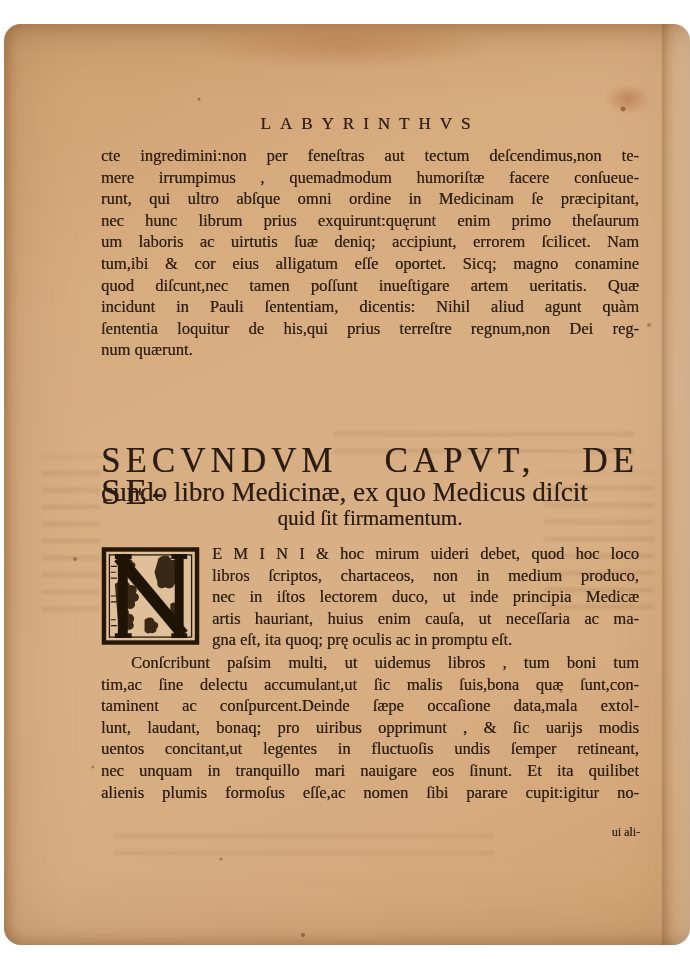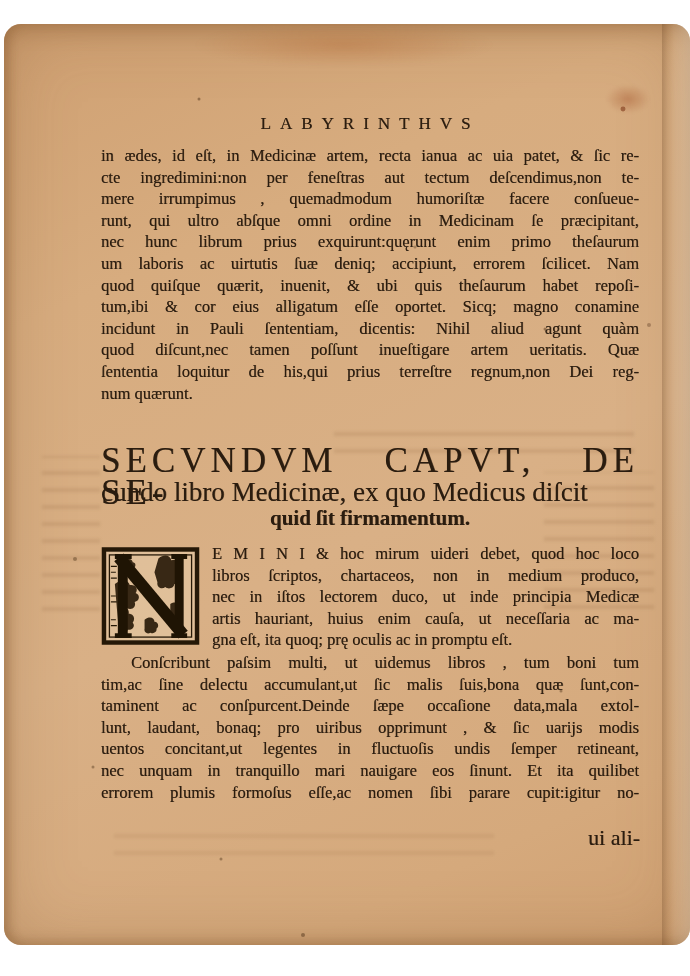--- a/index.html
+++ b/index.html
@@ -83,56 +83,54 @@
     position:absolute; left:97px; width:538px; top:421px;
     font-size:35px; letter-spacing:5px; line-height:32px;
     text-align:justify; text-align-last:justify;
   }
   .heading-2{
     position:absolute; left:97px; width:538px; top:455px;
     font-size:27px; line-height:26px; text-align:left;
   }
   .heading-3{
     position:absolute; left:97px; width:538px; top:481px;
-    font-size:21px; line-height:26px; text-align:center;font-weight:bold;
+    font-size:21px; line-height:26px; text-align:center;
   }
   .dropcap{
     float:left; width:99px; height:102px; margin:2px 12px 0 0;
   }
   .catchword{
     position:absolute; right:50px; top:801px;
-    font-size:22px;
+    font-size:12px;
   }
 </style>
 </head>
 <body>
 
 <div class="scan">
 
   <div class="stain-top"></div>
   <div class="stain-dot"></div>
   <div class="ghost ghost-a"></div>
   <div class="ghost ghost-b"></div>
   <div class="ghost ghost-c"></div>
   <div class="ghost ghost-d"></div>
   <div class="specks"></div>
 
   <div class="running-header ink">LABYRINTHVS</div>
 
   <div class="block p1 ink">
-    <div class="line">in ædes, id eſt, in Medicinæ artem, recta ianua ac uia patet, &amp; ſic re-</div>
     <div class="line">cte ingredimini:non per feneſtras aut tectum deſcendimus,non te-</div>
     <div class="line">mere irrumpimus , quemadmodum humoriſtæ facere conſueue-</div>
     <div class="line">runt, qui ultro abſque omni ordine in Medicinam ſe præcipitant,</div>
     <div class="line">nec hunc librum prius exquirunt:quęrunt enim primo theſaurum</div>
     <div class="line">um laboris ac uirtutis ſuæ deniq; accipiunt, errorem ſcilicet. Nam</div>
-    <div class="line">quod quiſque quærit, inuenit, &amp; ubi quis theſaurum habet repoſi-</div>
     <div class="line">tum,ibi &amp; cor eius alligatum eſſe oportet. Sicq; magno conamine</div>
+    <div class="line">quod diſcunt,nec tamen poſſunt inueſtigare artem ueritatis. Quæ</div>
     <div class="line">incidunt in Pauli ſententiam, dicentis: Nihil aliud agunt quàm</div>
-    <div class="line">quod diſcunt,nec tamen poſſunt inueſtigare artem ueritatis. Quæ</div>
     <div class="line">ſententia loquitur de his,qui prius terreſtre regnum,non Dei reg-</div>
     <div class="line last">num quærunt.</div>
   </div>
 
   <div class="heading-1 ink">SECVNDVM CAPVT, DE SE-</div>
   <div class="heading-2 ink">cundo libro Medicinæ, ex quo Medicus diſcit</div>
   <div class="heading-3 ink">quid ſit firmamentum.</div>
 
   <div class="block p2 ink">
     <svg class="dropcap" viewBox="0 0 100 100" xmlns="http://www.w3.org/2000/svg" aria-hidden="true">
@@ -161,19 +159,19 @@
     <div class="line last">gna eſt, ita quoq; prę oculis ac in promptu eſt.</div>
   </div>
 
   <div class="block p3 ink">
     <div class="line indent">Conſcribunt paſsim multi, ut uidemus libros , tum boni tum</div>
     <div class="line">tim,ac ſine delectu accumulant,ut ſic malis ſuis,bona quæ ſunt,con-</div>
     <div class="line">taminent ac conſpurcent.Deinde ſæpe occaſione data,mala extol-</div>
     <div class="line">lunt, laudant, bonaq; pro uiribus opprimunt , &amp; ſic uarijs modis</div>
     <div class="line">uentos concitant,ut legentes in fluctuoſis undis ſemper retineant,</div>
     <div class="line">nec unquam in tranquillo mari nauigare eos ſinunt. Et ita quilibet</div>
-    <div class="line">errorem plumis formoſus eſſe,ac nomen ſibi parare cupit:igitur no-</div>
+    <div class="line">alienis plumis formoſus eſſe,ac nomen ſibi parare cupit:igitur no-</div>
   </div>
 
   <div class="catchword ink">ui ali-</div>
 
   <div class="edge-strip"></div>
 </div>
 
 </body></html>

